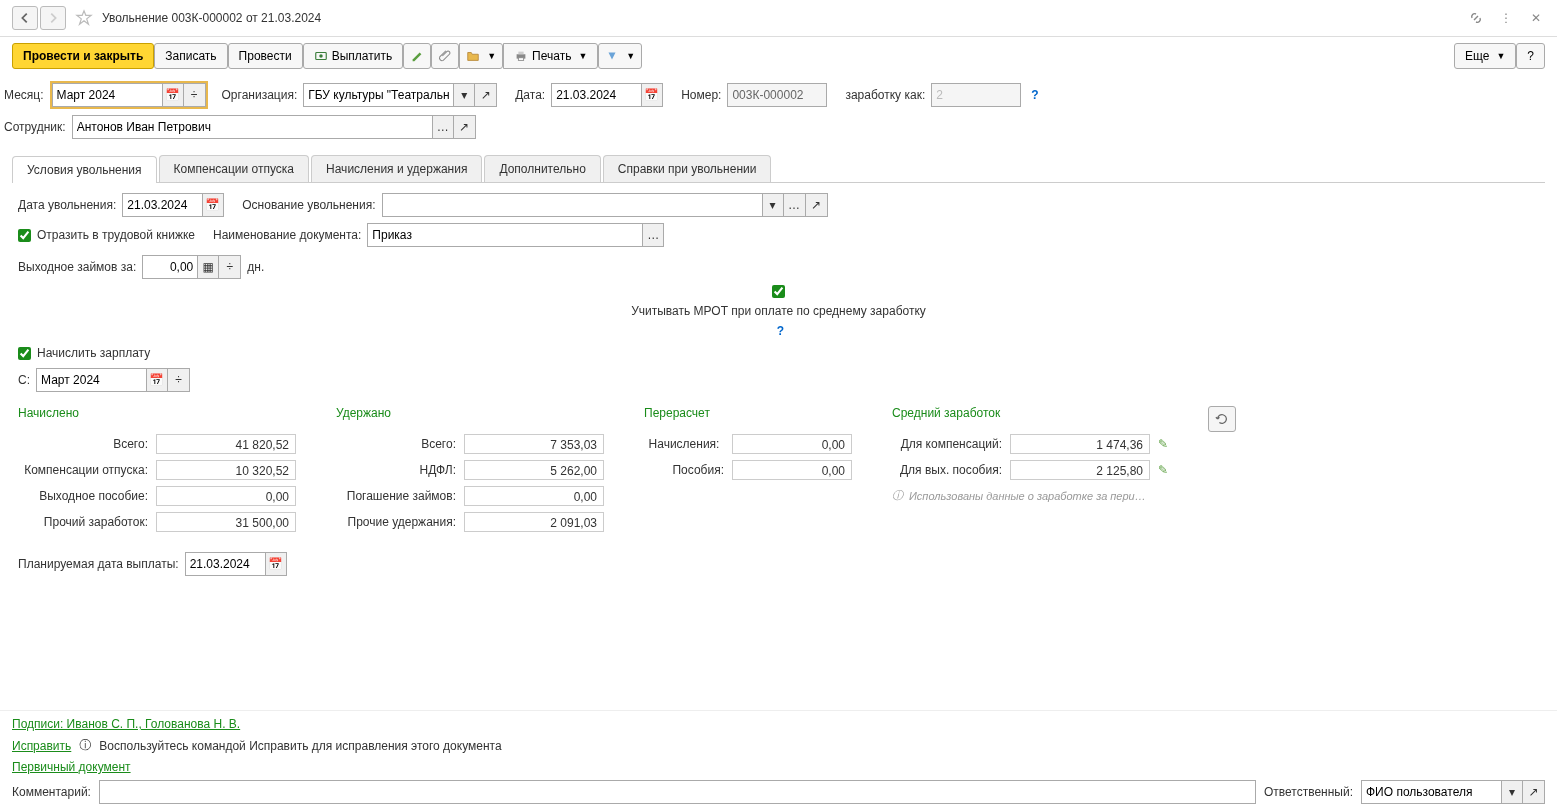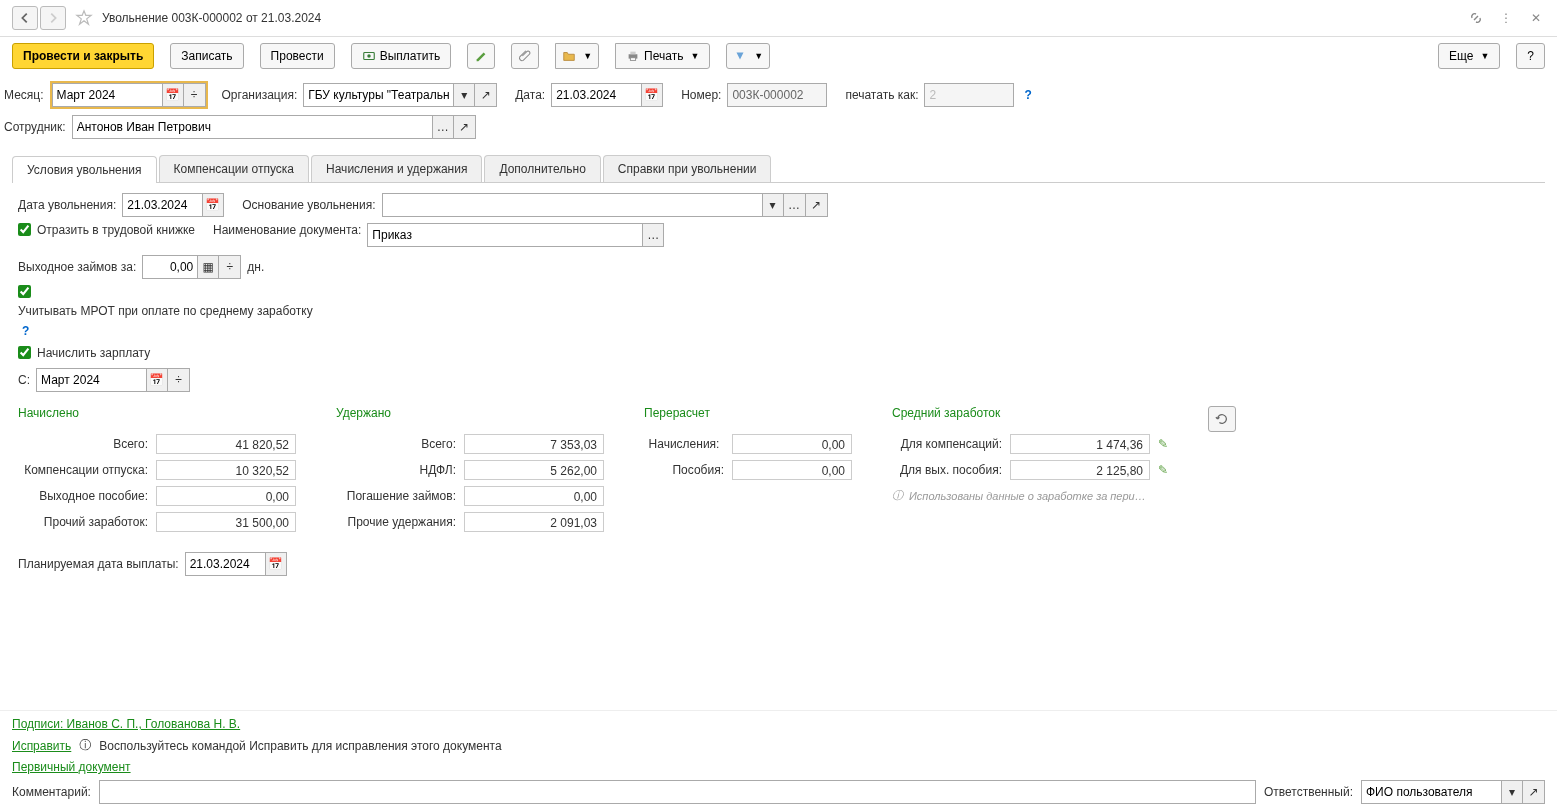--- a/index.html
+++ b/index.html
@@ -10,21 +10,21 @@
 .header { display: flex; align-items: center; padding: 6px 12px; border-bottom: 1px solid #ddd; }
 .nav-btns { display: flex; gap: 2px; margin-right: 8px; }
 .nav-btn { width: 26px; height: 24px; border: 1px solid #bbb; border-radius: 3px; background: #f5f5f5; display: flex; align-items: center; justify-content: center; cursor: pointer; }
 .nav-btn svg { width: 14px; height: 14px; }
 .star-icon { width: 20px; height: 20px; margin-right: 8px; display:flex; align-items:center; justify-content:center; }
 .title { font-size: 12px; color: #333; flex: 1; }
 .header-right { display: flex; gap: 12px; align-items: center; }
 .header-icon { width: 18px; height: 18px; cursor: pointer; display:flex; align-items:center; justify-content:center; color:#888; }
 
 
-.toolbar { display: flex; align-items: center; padding: 6px 12px; gap: 16px; }
+.toolbar { display: flex; align-items: center; padding: 6px 12px; gap: 0; }
 .toolbar .spacer { flex:1; }
 .btn { padding: 5px 10px; border: 1px solid #aaa; border-radius: 3px; background: #f7f7f7; cursor: pointer; font-size: 12px; display: flex; align-items: center; gap: 4px; height:26px; }
 .btn.primary { background: #ffd633; border-color: #c9a000; font-weight: bold; }
 .btn-icon-only { padding: 4px 6px; }
 .btn svg { width:14px; height:14px; }
 .btn-group { display:flex; }
 .btn-group .btn { border-radius:0; margin-left:-1px; }
 .btn-group .btn:first-child { border-radius:3px 0 0 3px; margin-left:0;}
 .btn-group .btn:last-child { border-radius:0 3px 3px 0;}
 
@@ -40,21 +40,21 @@
 .input-btn + .input-btn { border-left:none; }
 .help-icon { color: #0066cc; font-weight:bold; margin-left:4px; }
 
 
 .tabs { display: flex; border-bottom: 1px solid #ccc; margin: 4px 12px 0; }
 .tab { padding: 6px 14px; border: 1px solid #ccc; border-bottom: none; background: #f0f0f0; cursor: pointer; margin-right: 2px; border-radius: 4px 4px 0 0; }
 .tab.active { background: #fff; position: relative; top: 1px; }
 
 
 .tab-content { padding: 10px 18px; flex:1; overflow:auto; }
-.checkbox-row { display:flex; align-items:flex-start; gap:6px; margin-bottom:8px; }
+.checkbox-row { display:flex; align-items:center; gap:6px; margin-bottom:8px; }
 .checkbox { width:13px; height:13px; accent-color: #1a8c1a; }
 
 
 .summary { display: flex; gap: 40px; margin-top: 14px; align-items:flex-start; }
 .summary-col { display: flex; flex-direction: column; }
 .summary-col h4 { color: #1a8c1a; font-size: 12px; font-weight: normal; margin-bottom: 14px; }
 .sum-row { display: flex; align-items: center; justify-content: flex-end; gap: 8px; margin-bottom: 6px; }
 .sum-row .lbl { text-align: right; min-width: 110px; }
 .sum-val { width: 140px; height: 20px; border: 1px solid #ccc; text-align: right; padding: 3px 6px; background: #fff; }
 .refresh-btn { width:28px; height:26px; border:1px solid #aaa; border-radius:3px; background:#f5f5f5; display:flex; align-items:center; justify-content:center; cursor:pointer; }
@@ -179,21 +179,21 @@
         <div class="input-btn">▾</div>
         <div class="input-btn">↗</div>
       </div>
       <span class="lbl" style="margin-left:12px;">Дата:</span>
       <div class="input-wrap">
         <input class="input" style="width: 90px;" value="21.03.2024">
         <div class="input-btn">📅</div>
       </div>
       <span class="lbl" style="margin-left:12px;">Номер:</span>
       <input class="input readonly" style="width: 100px;" readonly="" value="003К-000002">
-      <span class="lbl" style="margin-left:12px;">печатать как:</span>
+      <span class="lbl" style="margin-left:12px;">заработку как:</span>
       <input class="input readonly" style="width: 90px; color: rgb(187, 187, 187);" value="2">
       <span class="help-icon">?</span>
     </div>
     <div class="row">
       <span class="lbl">Сотрудник:</span>
       <div class="input-wrap">
         <input class="input" style="width: 360px;" value="Антонов Иван Петрович">
         <div class="input-btn">…</div>
         <div class="input-btn">↗</div>
       </div>

